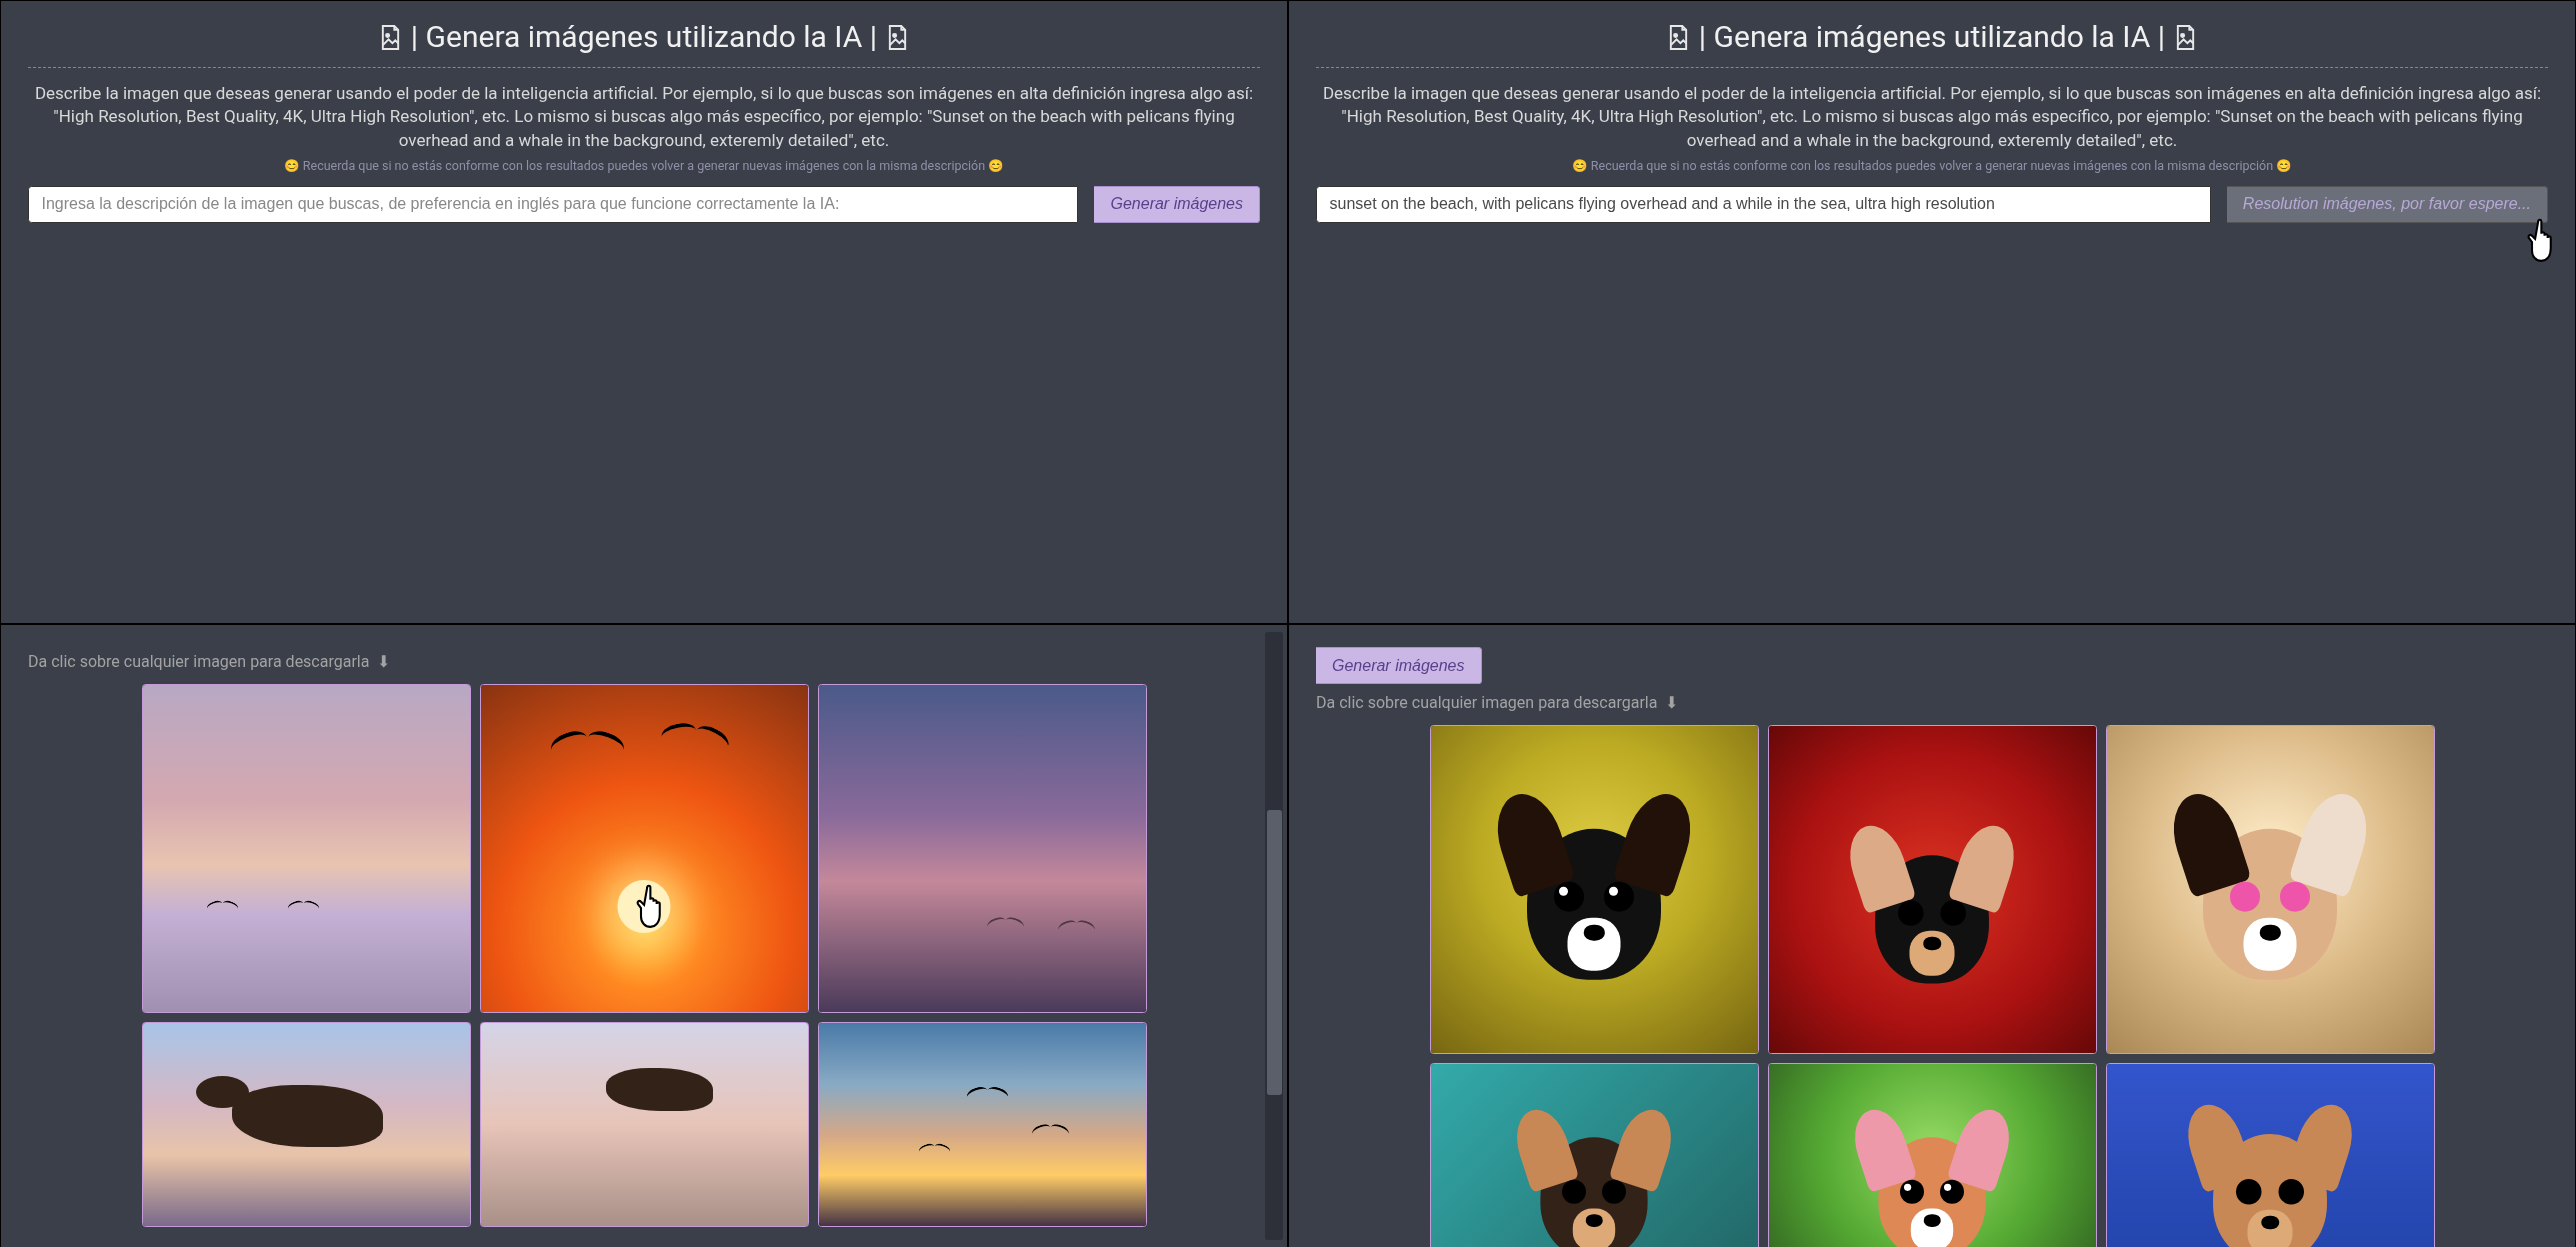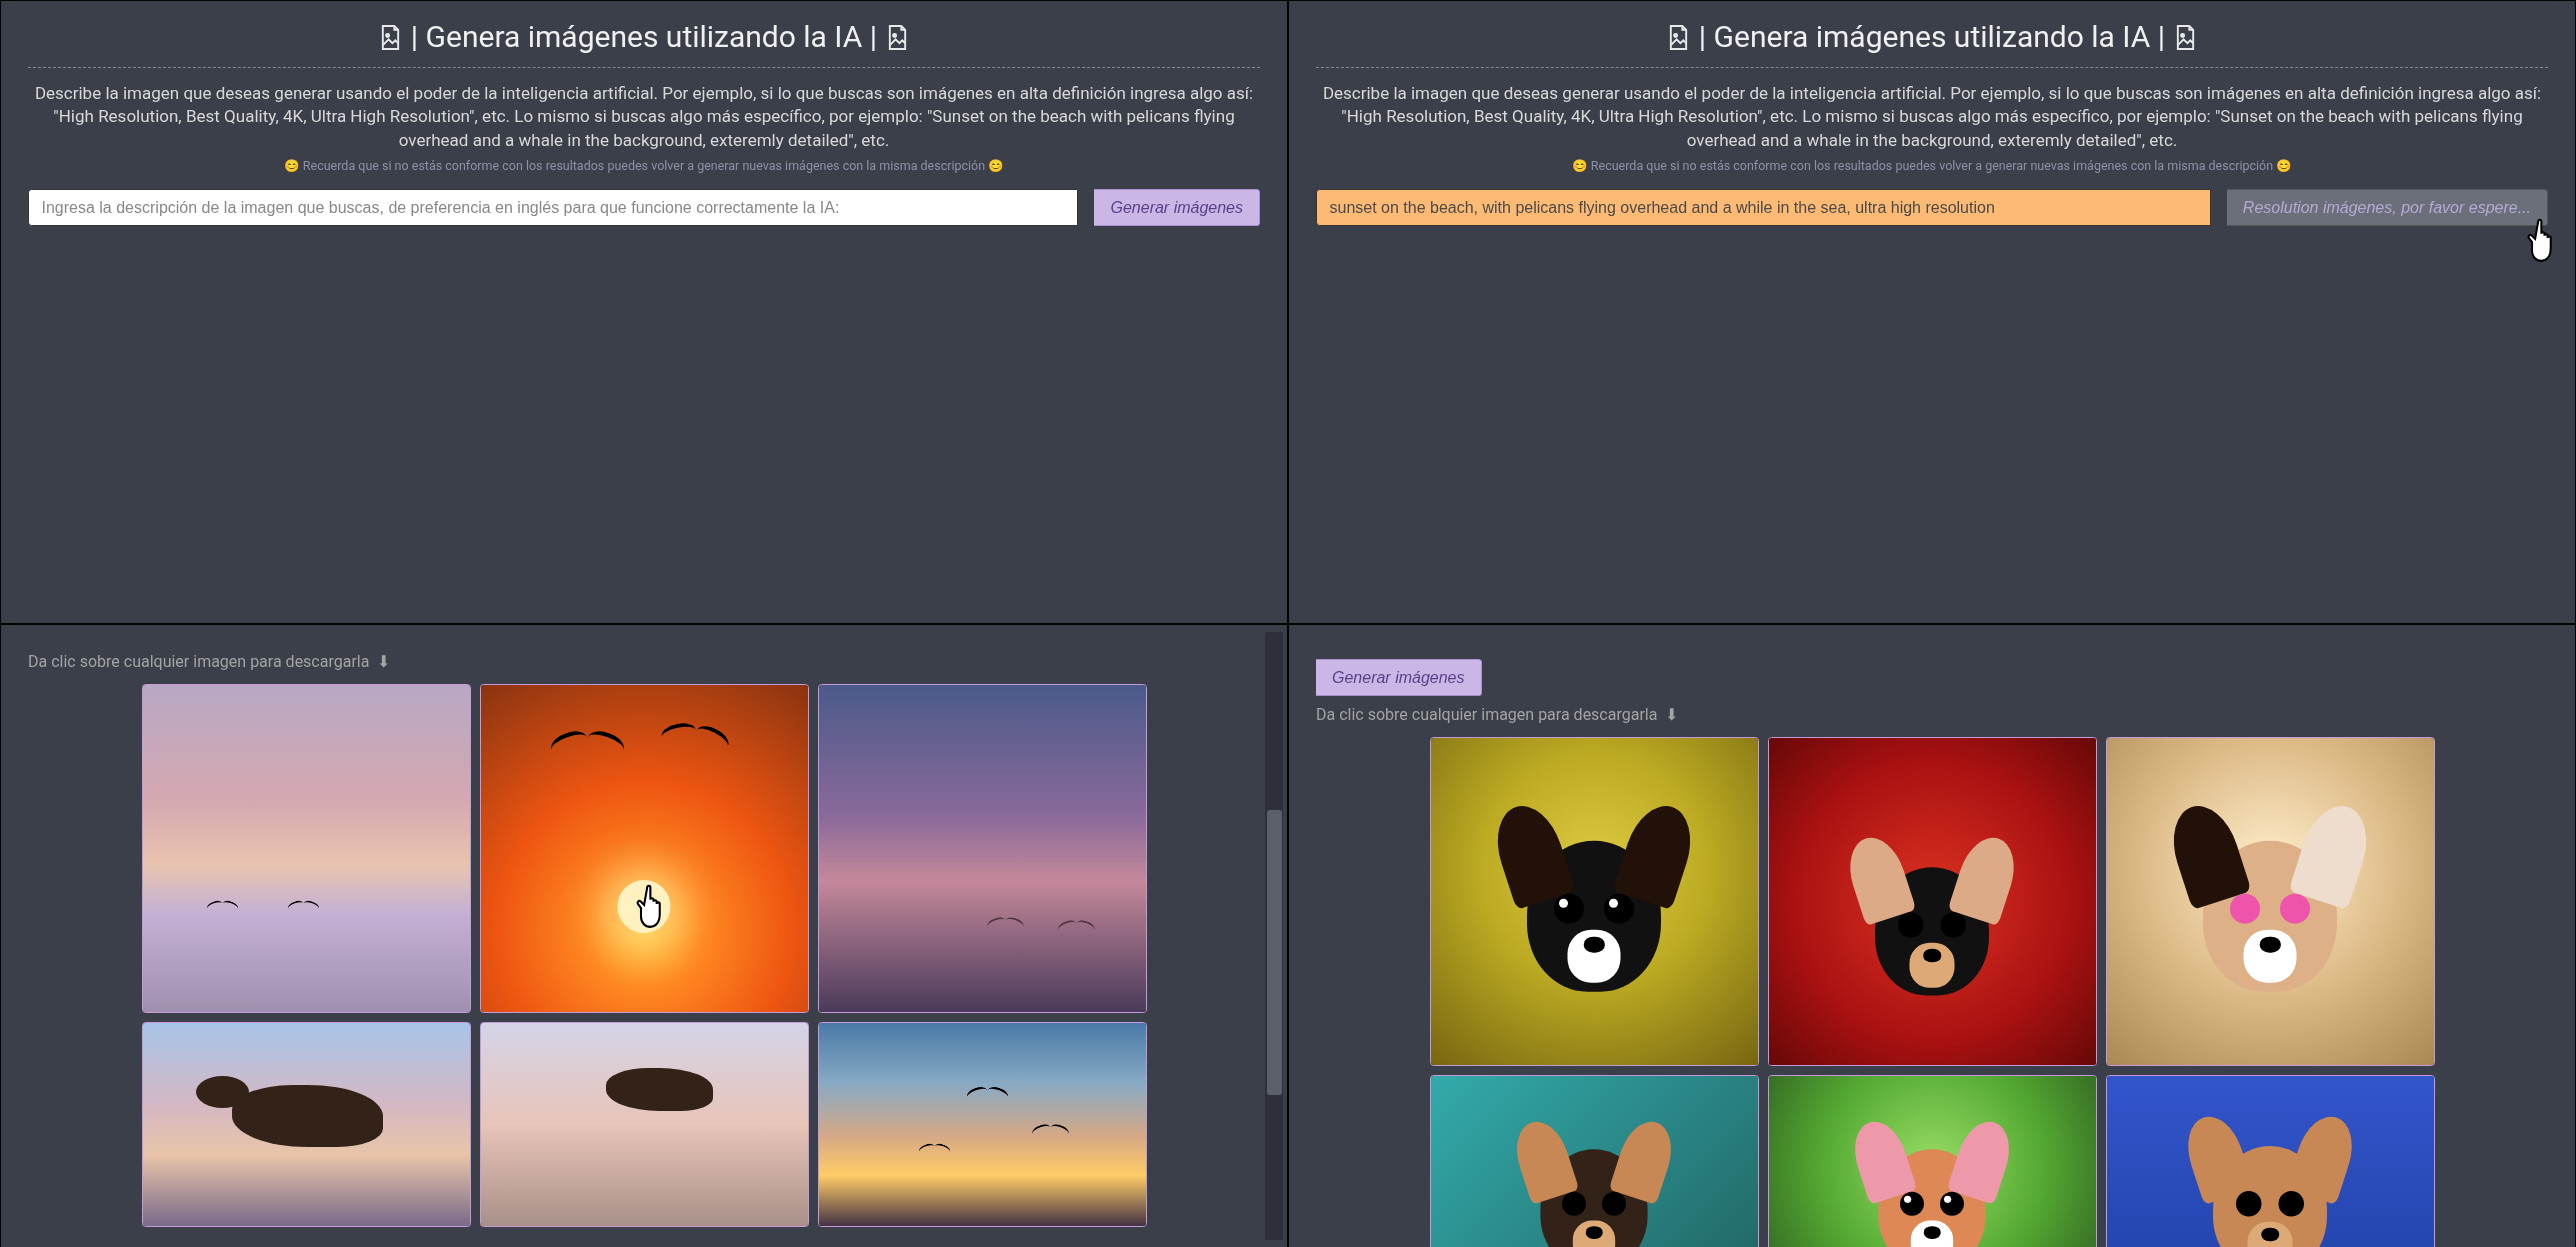--- a/index.html
+++ b/index.html
@@ -62,34 +62,34 @@
     margin-bottom: 12.5px;
   }
   .hint-emoji {
     color: #a98fd6;
     font-size: 12.5px;
   }
   .input-row {
     display: flex;
     gap: 16px;
     width: 100%;
-    margin: 16px auto;
+    margin: 4px auto;
   }
   .prompt-input {
     flex: 1;
     background: #fff;
     color: #333;
     border: 0.9px solid #333;
     border-radius: 3.6px 0 0 3.6px;
     padding: 9px 12.5px;
     font-size: 16px;
     height: 37px;
   }
   .prompt-input.grey {
-    background: #fdba74;
+    background: #ffffff;
     color: #4a4a4a;
   }
   .prompt-input::placeholder { color: #888; }
   .gen-btn {
     background: #cbb7e6;
     color: #5a3f8a;
     border: 0.9px solid #aa90cf;
     border-left: none;
     border-radius: 0 3.6px 3.6px 0;
     padding: 0 16px;

